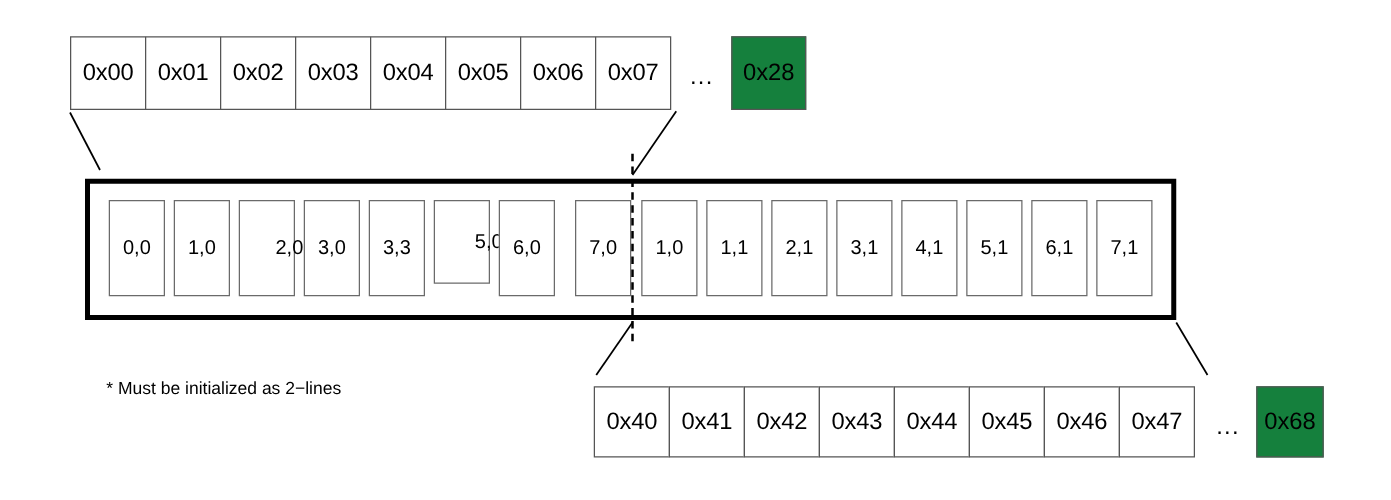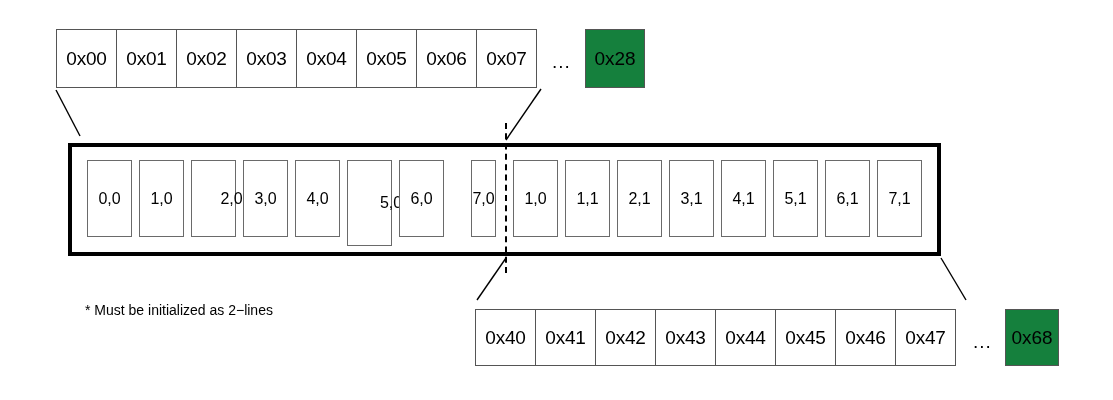--- a/index.html
+++ b/index.html
@@ -133,24 +133,24 @@
 
   <div class="addr-ellipsis" style="left:552px; top:52px;">...</div>
 
   <div class="addr-single" style="left:585px; top:29px; width:60px; height:59px;">0x28</div>
 
   <div id="cache-box" style="left:68px; top:143px; width:873px; height:113px;">
     <div class="slot" style="left:15px;  top:13px; width:45px; height:77px;">0,0</div>
     <div class="slot" style="left:67px;  top:13px; width:45px; height:77px;">1,0</div>
     <div class="slot" style="left:119px; top:13px; width:45px; height:77px;padding-left:36px;">2,0</div>
     <div class="slot" style="left:171px; top:13px; width:45px; height:77px;">3,0</div>
-    <div class="slot" style="left:223px; top:13px; width:45px; height:77px;">4,0</div>
-    <div class="slot" style="left:275px; top:13px; width:45px; height:86px;padding-left:43px;">5,0</div>
+    <div class="slot" style="left:223px; top:13px; width:45px; height:77px;">3,3</div>
+    <div class="slot" style="left:275px; top:13px; width:45px; height:67px;padding-left:43px;">5,0</div>
     <div class="slot" style="left:327px; top:13px; width:45px; height:77px;">6,0</div>
-    <div class="slot" style="left:399px; top:13px; width:25px; height:77px;">7,0</div>
+    <div class="slot" style="left:388px; top:13px; width:45px; height:77px;">7,0</div>
     <div class="slot" style="left:441px; top:13px; width:45px; height:77px;">1,0</div>
     <div class="slot" style="left:493px; top:13px; width:45px; height:77px;">1,1</div>
     <div class="slot" style="left:545px; top:13px; width:45px; height:77px;">2,1</div>
     <div class="slot" style="left:597px; top:13px; width:45px; height:77px;">3,1</div>
     <div class="slot" style="left:649px; top:13px; width:45px; height:77px;">4,1</div>
     <div class="slot" style="left:701px; top:13px; width:45px; height:77px;">5,1</div>
     <div class="slot" style="left:753px; top:13px; width:45px; height:77px;">6,1</div>
     <div class="slot" style="left:805px; top:13px; width:45px; height:77px;">7,1</div>
   </div>
 

